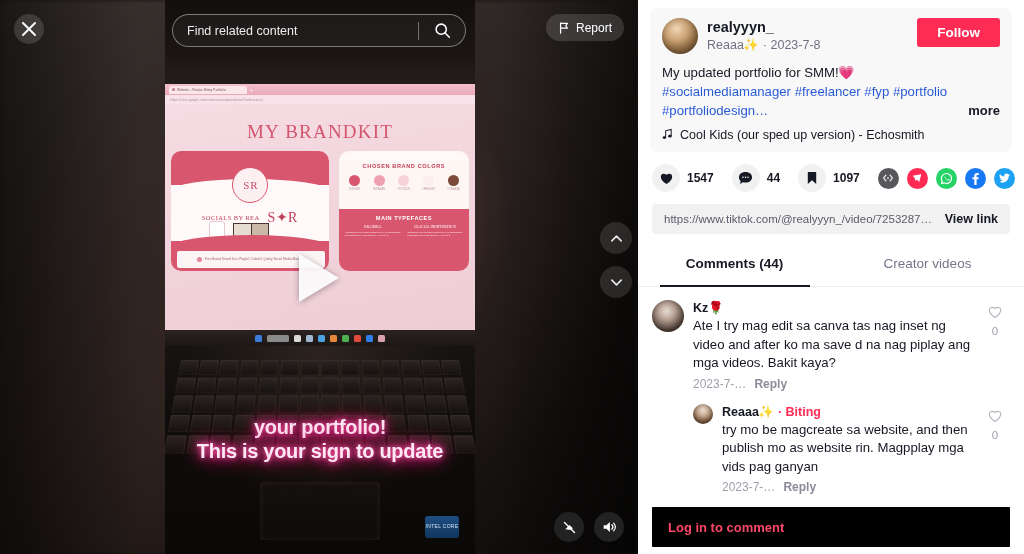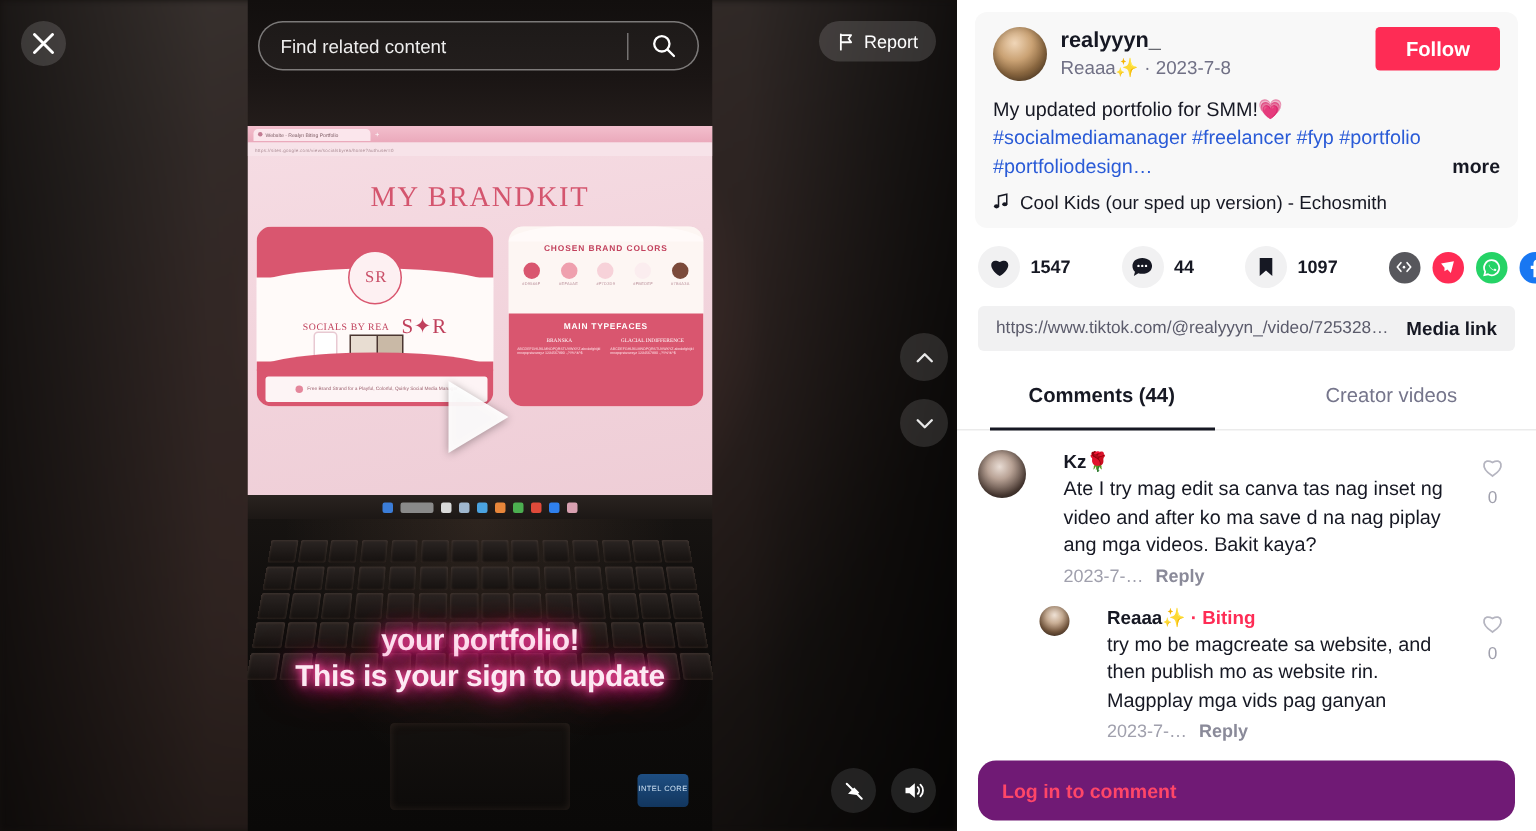--- a/index.html
+++ b/index.html
@@ -246,21 +246,21 @@
     margin-top:9px; font-size:13.2px; line-height:1.45; color:#161823;
     position:relative; padding-right:40px;
   }
   .hashtag{ color:#2a5bd7; }
   .more-link{
     position:absolute; right:0; bottom:0; background:#f8f8f8;
     font-size:13px; font-weight:bold; color:#161823; cursor:pointer; padding-left:6px;
   }
   .music-row{ margin-top:8px; font-size:12.5px; color:#161823; display:flex; gap:7px;}
 
-  .engage-row{ display:flex; align-items:center; padding:12px 14px 0 14px; gap:16px;}
+  .engage-row{ display:flex; align-items:center; padding:12px 14px 0 14px; gap:0;}
   .stat{ display:flex; align-items:center; gap:7px; margin-right:18px;}
   .stat-ico{
     width:28px; height:28px; border-radius:50%; background:#f1f1f2;
     display:flex; align-items:center; justify-content:center;
   }
   .stat-num{ font-size:12px; font-weight:bold; color:#161823; }
   .share-icons{ margin-left:auto; display:flex; align-items:center; gap:8px;}
   .sh{ width:21px; height:21px; border-radius:50%; display:flex; align-items:center; justify-content:center; cursor:pointer;}
 
   .link-row{
@@ -278,37 +278,37 @@
     position:relative;
   }
   .tab.active{ color:#161823; font-weight:bold; }
   .tab.active::after{
     content:""; position:absolute; left:50%; transform:translateX(-50%);
     bottom:-1px; width:150px; height:2px; background:#161823;
   }
 
   .comments{ flex:1; overflow:hidden; padding:0 14px; position:relative;}
   .comment{ display:flex; gap:9px; padding-top:13px; }
-  .cbody{ flex:1; min-width:0;margin-left:16px;}
+  .cbody{ flex:1; min-width:0;}
   .cname{ font-size:12.5px; font-weight:bold; color:#161823; }
   .creator-tag{ color:#fe2c55; font-weight:bold; }
   .ctext{ font-size:13.2px; line-height:1.4; color:#161823; margin-top:2px; }
   .cmeta{ font-size:12px; color:#a0a0ad; margin-top:4px; display:flex; gap:8px;}
   .cmeta b{ font-weight:bold; color:#8a8a99; }
   .clike{ width:30px; flex:0 0 30px; text-align:center; padding-top:4px;}
   .clike-n{ font-size:11.5px; color:#a0a0ad; margin-top:2px;}
   .view-more{ font-size:12.5px; color:#a0a0ad; margin-top:9px; margin-left:41px; cursor:pointer;}
   .divider{ height:1px; background:#ebebeb; margin-top:13px;}
 
   .login-bar{
     position:absolute; left:0; bottom:0; width:386px; height:54px; background:#fff;
     display:flex; align-items:center; padding:0 14px;
   }
   .login-inner{
-    width:100%; height:40px; background:#701a75; border-radius:12px;
+    width:100%; height:40px; background:#000000; border-radius:1px;
     display:flex; align-items:center; padding:0 16px;
   }
   .login-text{ font-size:13px; font-weight:bold; color:#fe4668; cursor:pointer;}
 </style>
 </head>
 <body>
 
 <div id="app">
 
   <div class="video-panel">
@@ -630,21 +630,21 @@
           </svg>
         </span>
         <span class="sh">
           
         </span>
       </div>
     </div>
 
     <div class="link-row">
       <span class="link-url">https://www.tiktok.com/@realyyyn_/video/725328752…</span>
-      <span class="copy-link">Media link</span>
+      <span class="copy-link">View link</span>
     </div>
 
     <div class="tabs">
       <div class="tab active">Comments (44)</div>
       <div class="tab">Creator videos</div>
     </div>
 
     <div class="comments">
 
       <div class="comment">

